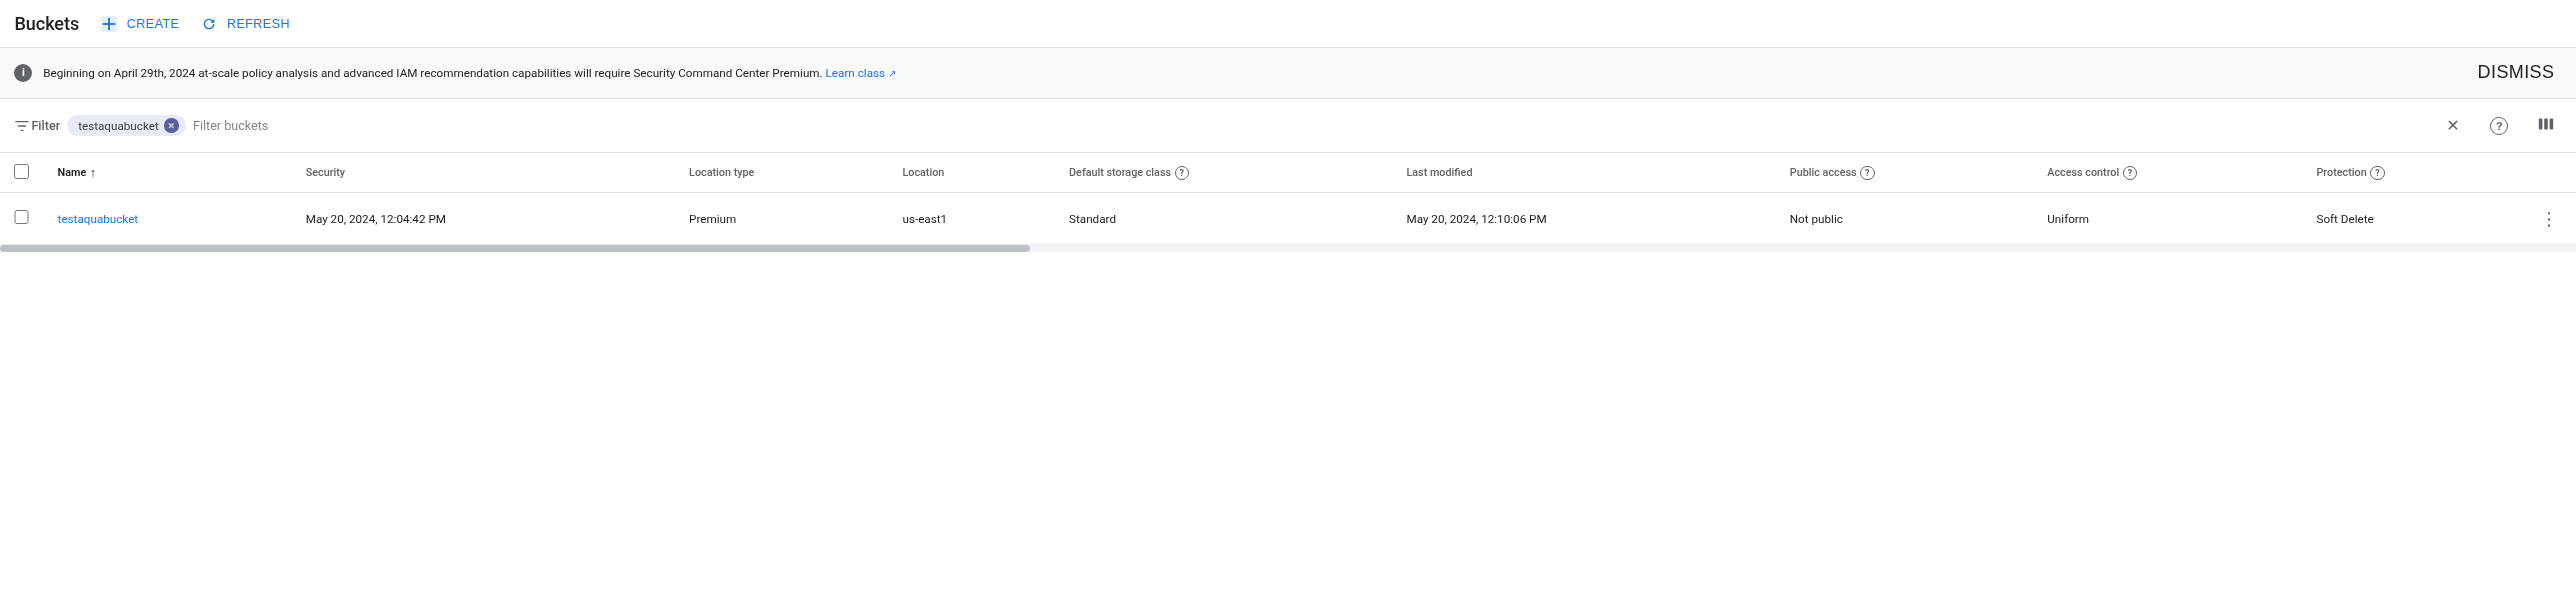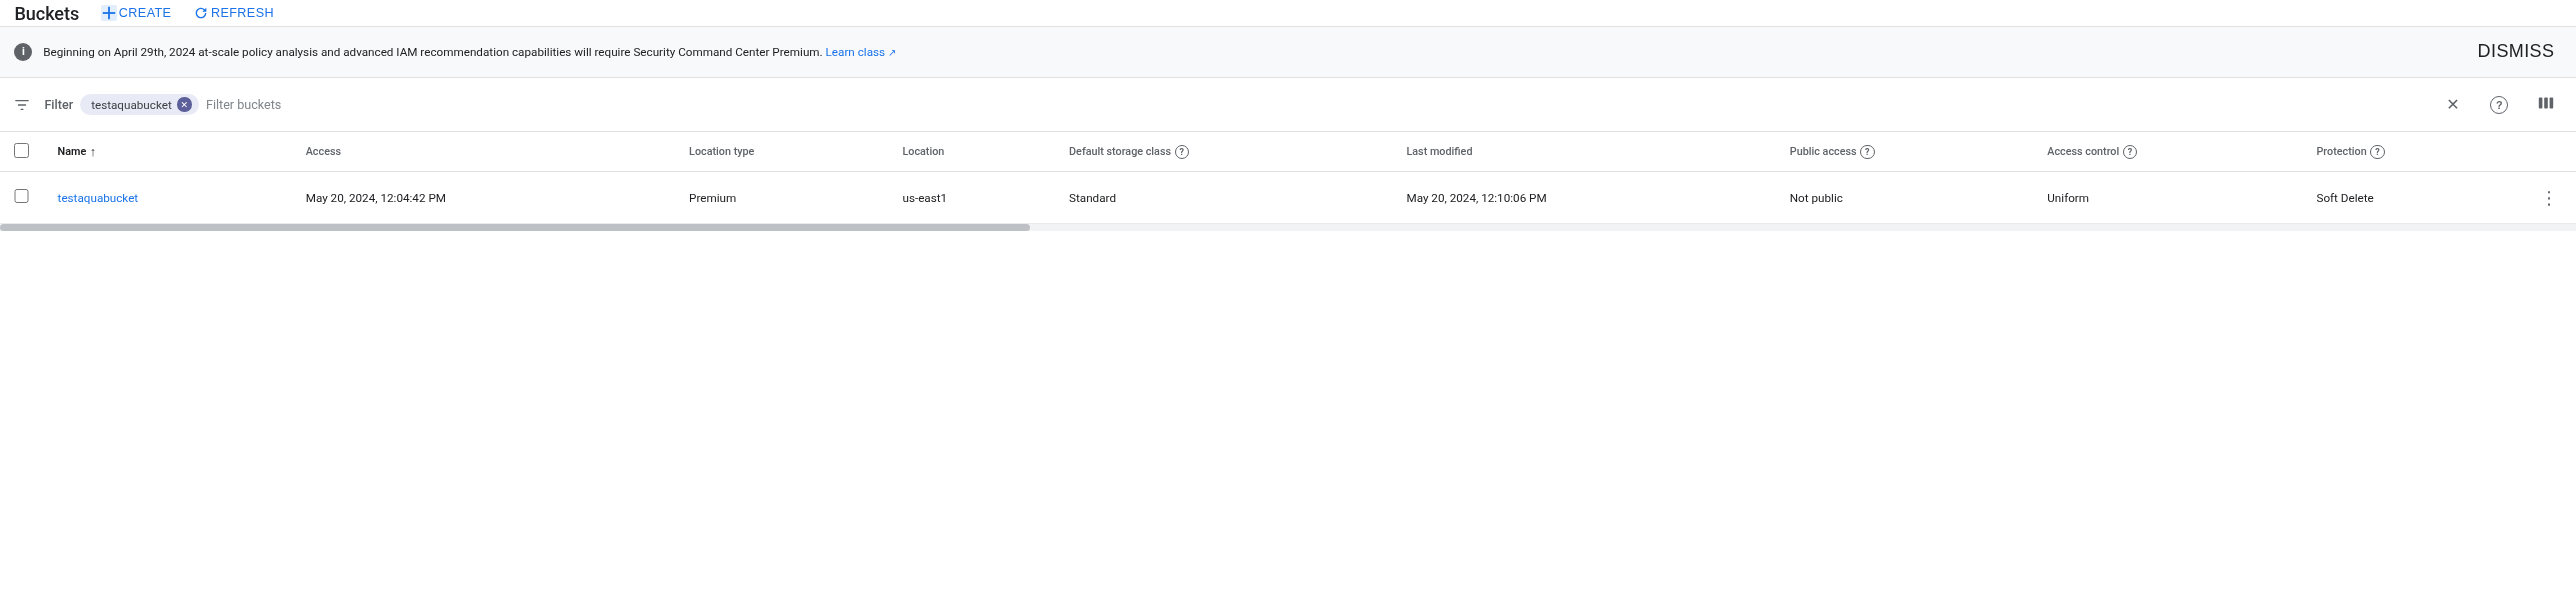--- a/index.html
+++ b/index.html
@@ -7,34 +7,34 @@
       font-family: 'Roboto', Arial, sans-serif;
       font-size: 12.6px;
       background: #fff;
       color: #202124;
     }
     
     .header-bar {
       display: flex;
       align-items: center;
       padding: 0 14.4px;
-      height: 27px;
+      height: 48px;
       border-bottom: 0.9px solid #e0e0e0;
       gap: 7.2px;
     }
     .header-title {
       font-size: 18px;
       font-weight: 500;
       color: #202124;
       margin-right: 7.2px;
     }
     .header-btn {
       display: flex;
       align-items: center;
-      gap: 2px;
+      gap: 10px;
       color: #1a73e8;
       font-size: 12.6px;
       font-weight: 500;
       cursor: pointer;
       padding: 0 7.2px;
       height: 32px;
       border: none;
       background: transparent;
       text-transform: uppercase;
       letter-spacing: 0.4px;
@@ -100,21 +100,21 @@
     .filter-bar {
       display: flex;
       align-items: center;
       padding: 10.8px 14.4px;
       gap: 7.2px;
       border-bottom: 0.9px solid #e0e0e0;
     }
     .filter-icon-container {
       display: flex;
       align-items: center;
-      gap: 14px;
+      gap: 1px;
       color: #5f6368;
       font-size: 11.7px;
     }
     .filter-chip {
       display: flex;
       align-items: center;
       gap: 3.6px;
       background: #e8eaf6;
       border-radius: 14.4px;
       padding: 3.6px 7.2px 3.6px 10.8px;
@@ -338,21 +338,21 @@
         <th class="checkbox-cell">
           <input type="checkbox" class="cb" style="">
         </th>
         <th class="sortable">
           <div class="th-with-icon">
             <span>Name</span>
             <span class="sort-arrow">↑</span>
           </div>
         </th>
         <th>
-          <span>Access</span>
+          <span>Security</span>
         </th>
         <th>
           <span>Location type</span>
         </th>
         <th>
           <span>Location</span>
         </th>
         <th>
           <div class="th-with-icon">
             <span>Default storage class</span>

